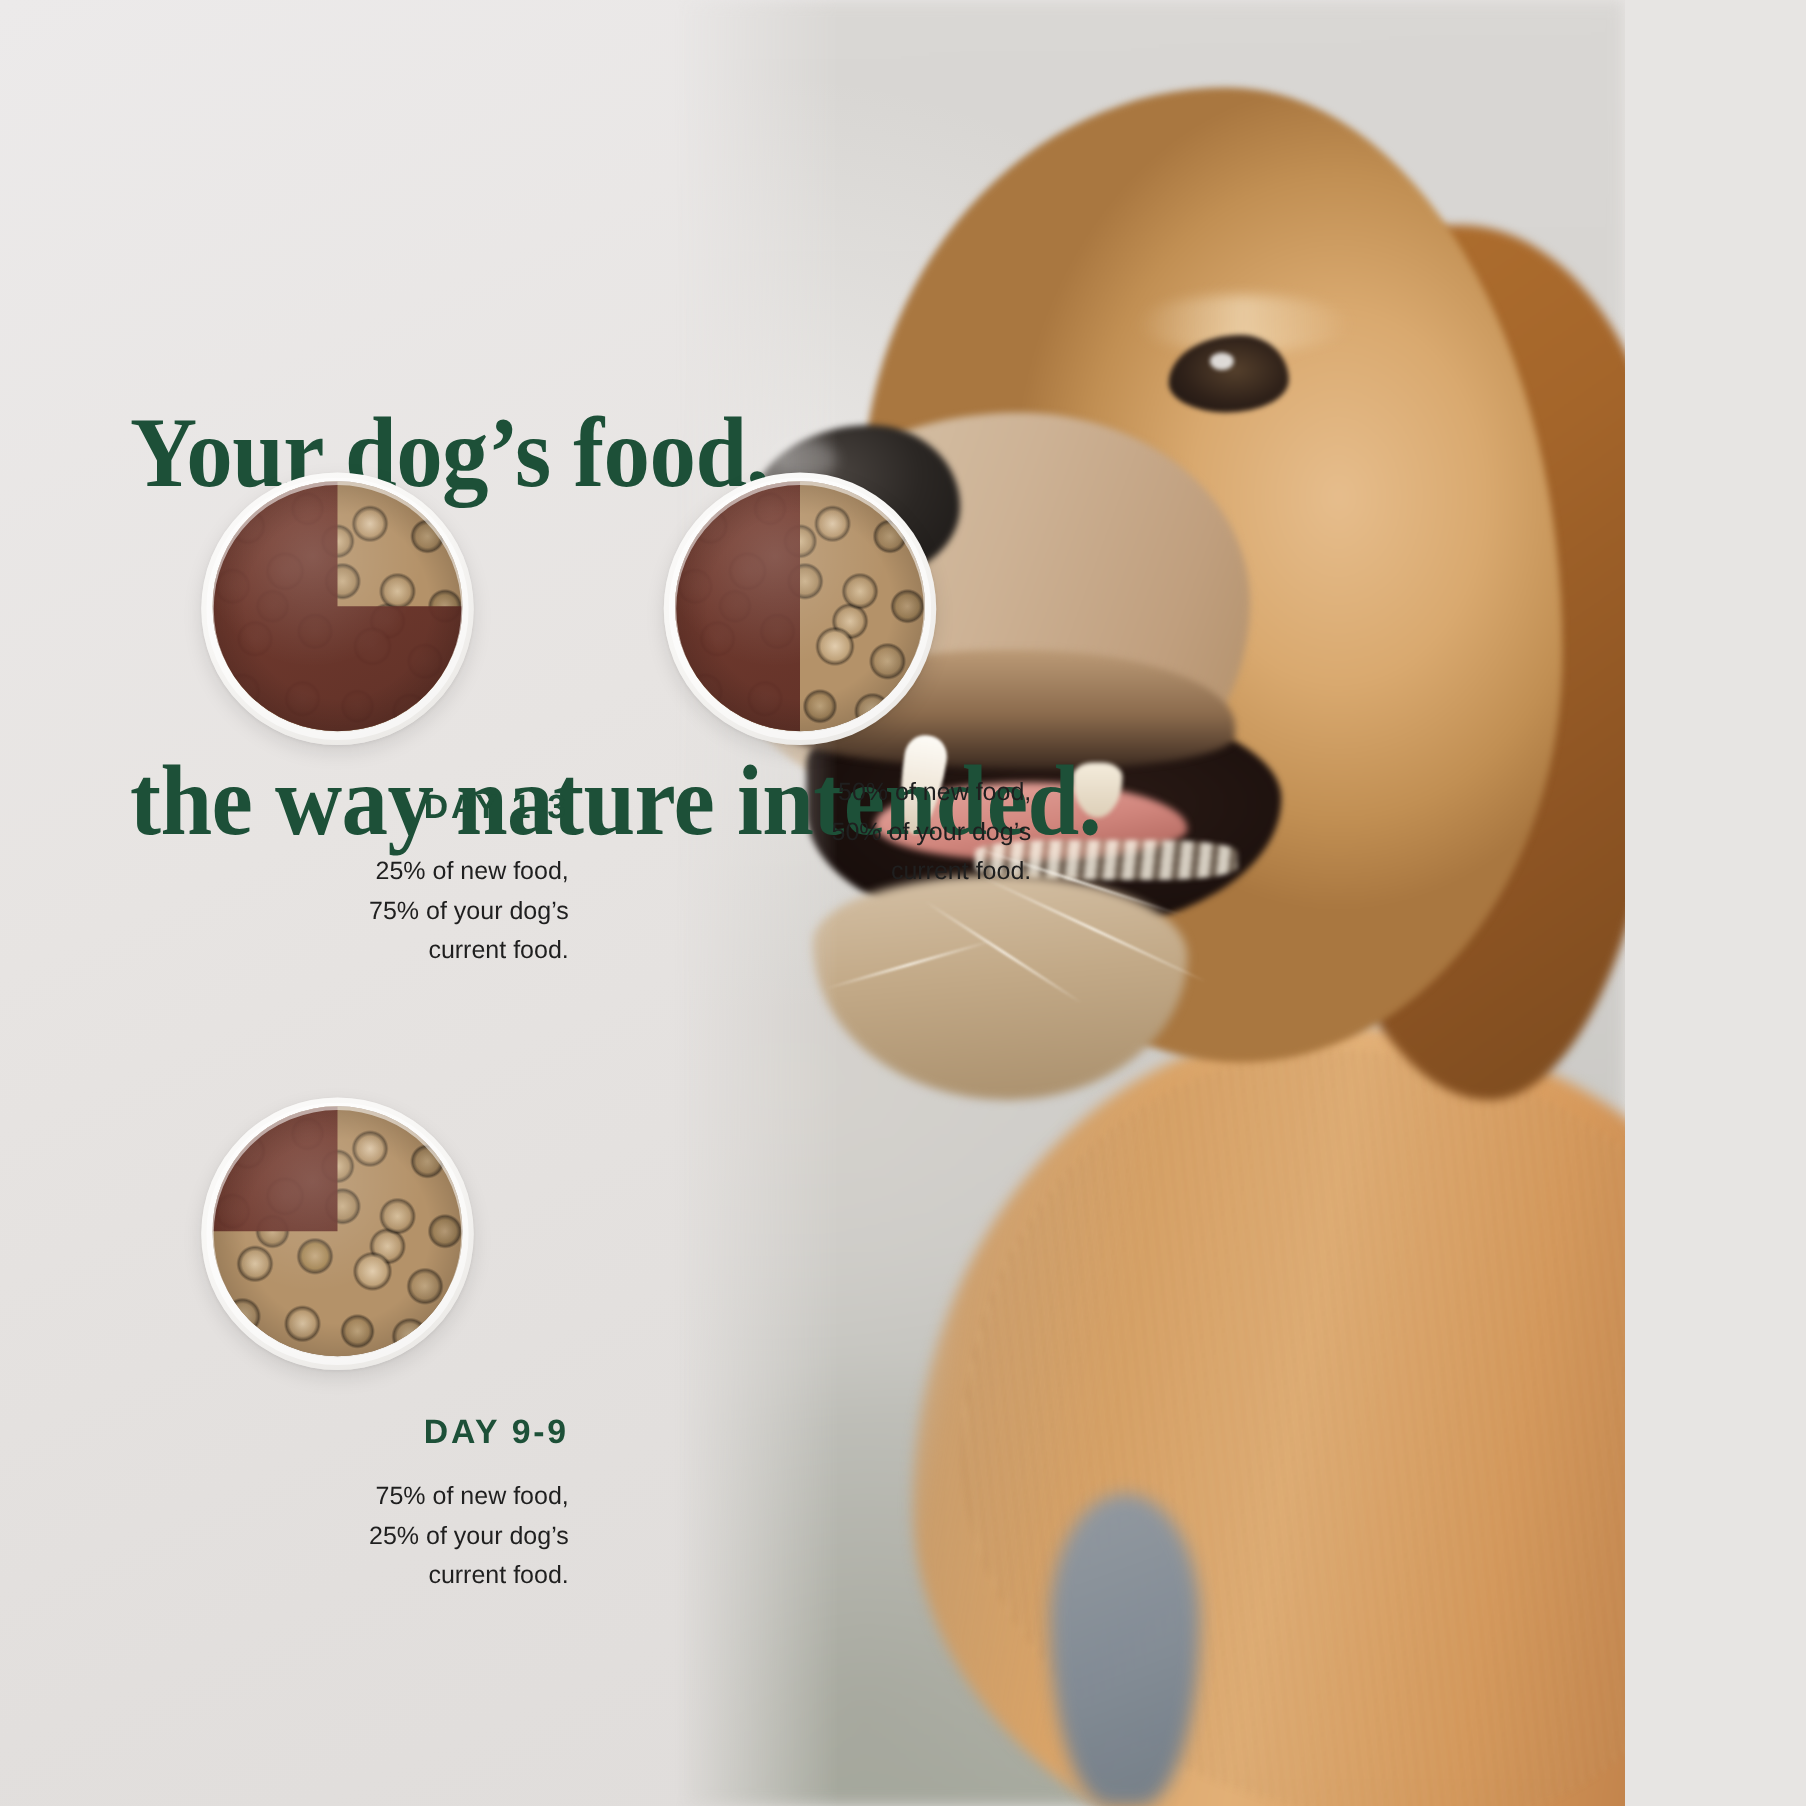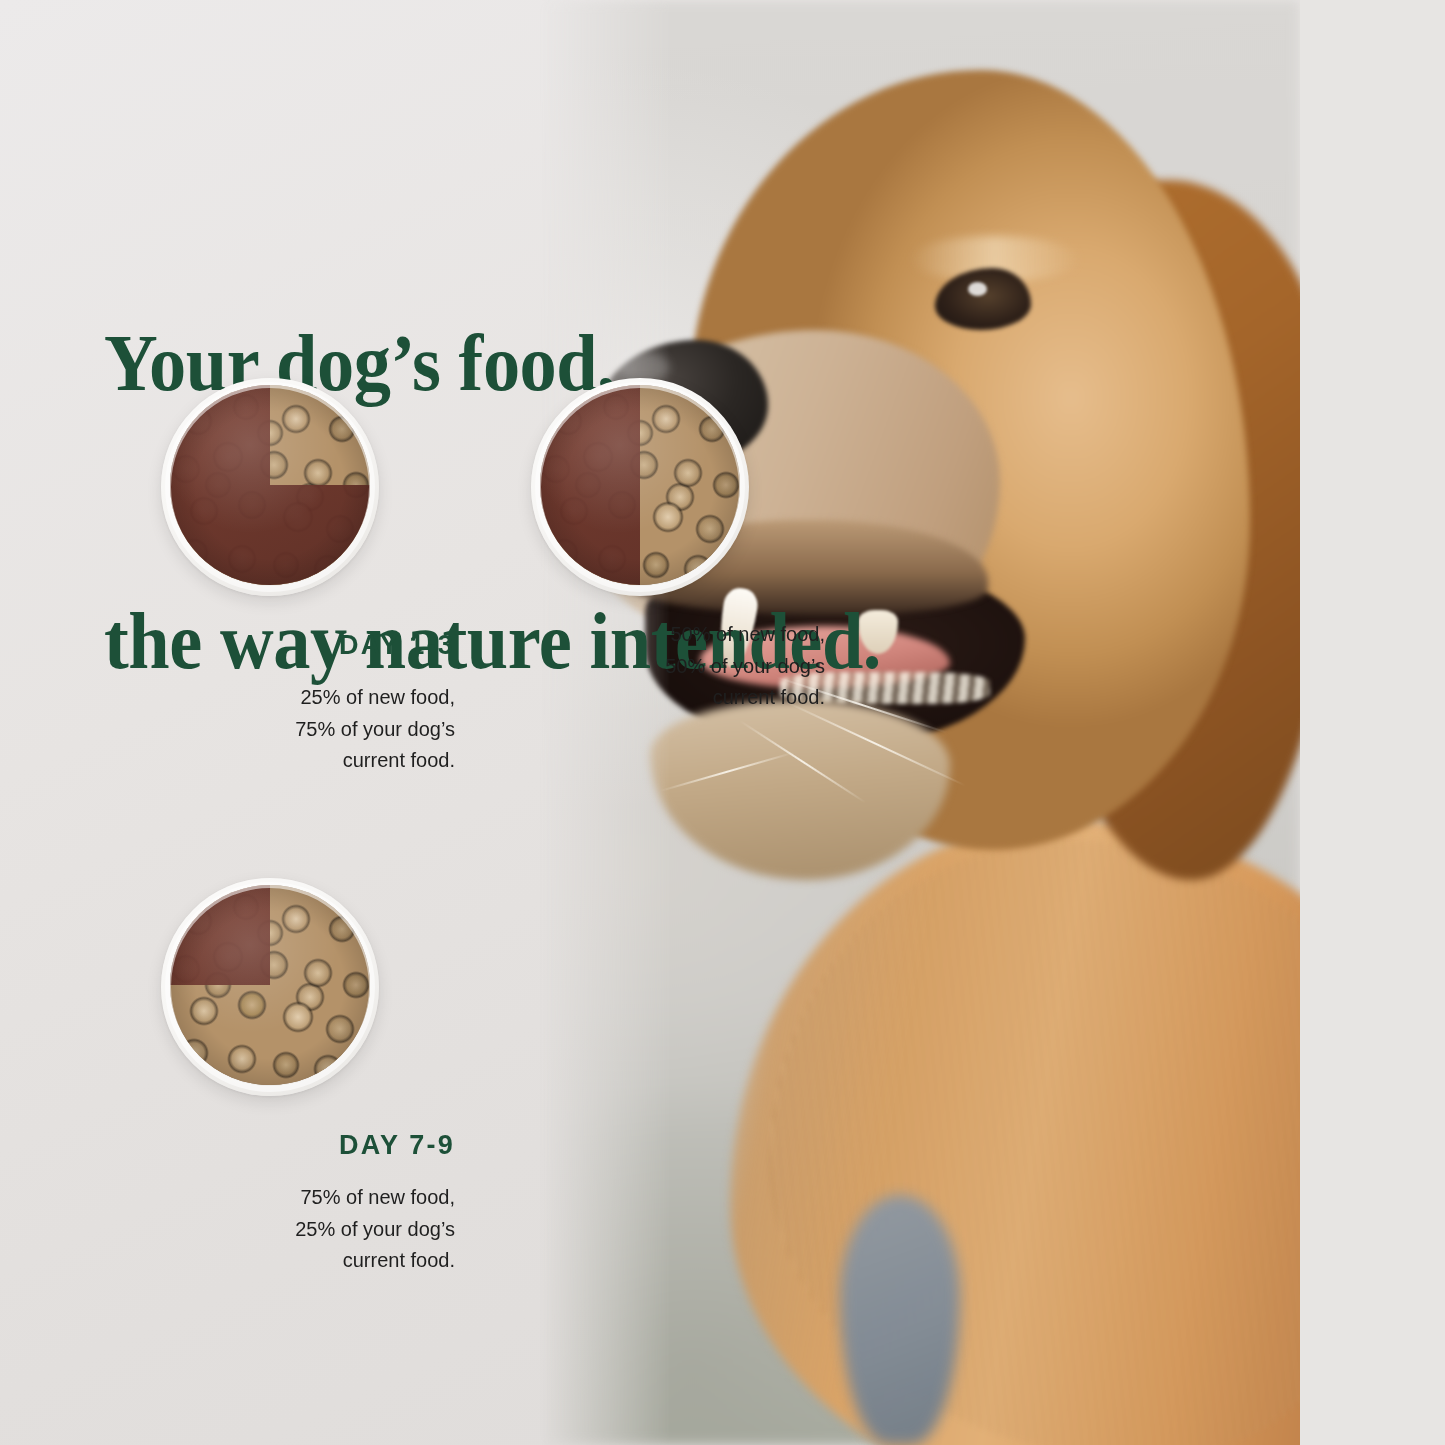--- a/index.html
+++ b/index.html
@@ -440,21 +440,21 @@
     <div class="step step-c1 step-r2">
       <div class="bowl-wrap">
         <div class="bowl"></div>
         <div class="bowl-inner">
           <div class="kibble"></div>
           <div class="old-food q-tl"></div>
           <div class="kibble-shade"></div>
         </div>
         <div class="bowl-rim-shadow"></div>
       </div>
-      <div class="day-label">DAY 7-9</div>
+      <div class="day-label">DAY 9-9</div>
       <div class="step-desc">75% of new food,
 25% of your dog’s
 current food.</div>
     </div>
 
 
   </div>
 </div>
 
 </body></html>

